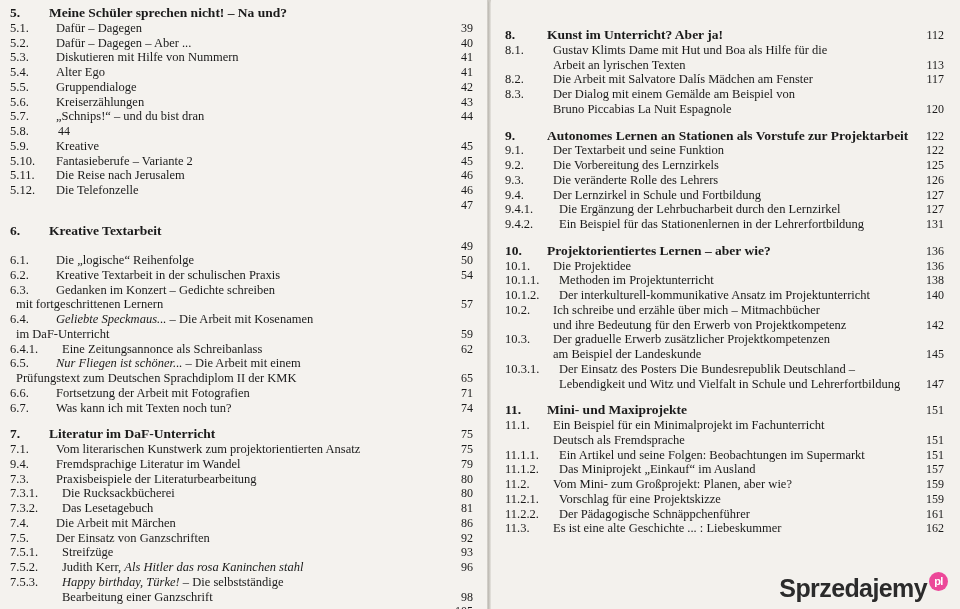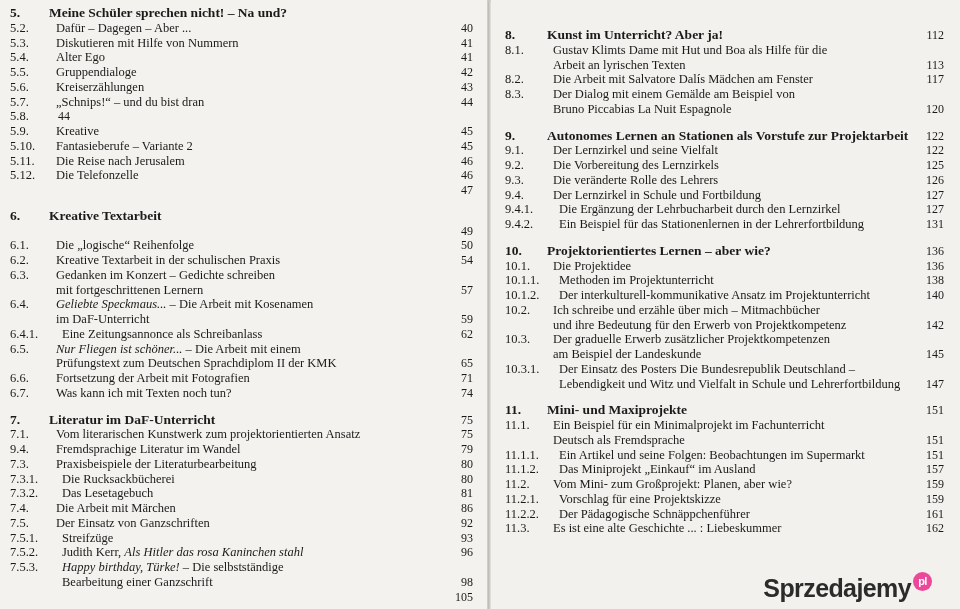--- a/index.html
+++ b/index.html
@@ -71,29 +71,29 @@
   .lvl-2 .num { width: 46px; }
   .left .lvl-h .num { width: 33px; }
   .left .lvl-1 .num { width: 40px; }
   .left .lvl-2 .num { width: 46px; }
   .right .lvl-h .num { width: 36px; }
   .right .lvl-1 .num { width: 42px; }
   .right .lvl-2 .num { width: 48px; }
   .indent-cont {
     padding-left: 0;
   }
-  .cont-left { margin-left: 40px; }
+  .cont-left { }
   .cont-left2 { margin-left: 46px; justify-content: center; }
   .cont-right { margin-left: 42px; }
   .cont-right2 { margin-left: 48px; }
   .block-gap { height: 11px; }
   
   .watermark {
     position: absolute;
-    right: 28px;
+    right: 12px;
     bottom: 6px;
     font-family: "Liberation Sans", sans-serif;
     font-weight: bold;
     font-size: 25px;
     color: #2b2b2b;
     letter-spacing: -0.6px;
     display: flex;
     align-items: center;
   }
   .wm-badge {
@@ -124,20 +124,25 @@
 <div class="page">
   <div class="page-edge-top"></div>
 
   <div class="col col-left left" id="left-col">
       <div class="entry lvl-h">
         <span class="num">5.</span>
         <span class="txt">Meine Schüler sprechen nicht! – Na und?</span>
         <span class="pg"></span>
       </div>
       <div class="entry lvl-1">
+        <span class="num">5.1.</span>
+        <span class="txt">Dafür – Dagegen</span>
+        <span class="pg">39</span>
+      </div>
+      <div class="entry lvl-1">
         <span class="num">5.2.</span>
         <span class="txt">Dafür – Dagegen – Aber ...</span>
         <span class="pg">40</span>
       </div>
       <div class="entry lvl-1">
         <span class="num">5.3.</span>
         <span class="txt">Diskutieren mit Hilfe von Nummern</span>
         <span class="pg">41</span>
       </div>
       <div class="entry lvl-1">
@@ -349,21 +354,21 @@
         <span class="pg">120</span>
       </div>
       <div class="block-gap"></div>
       <div class="entry lvl-h">
         <span class="num">9.</span>
         <span class="txt">Autonomes Lernen an Stationen als Vorstufe zur Projektarbeit</span>
         <span class="pg">122</span>
       </div>
       <div class="entry lvl-1">
         <span class="num">9.1.</span>
-        <span class="txt">Der Lernzirkel und seine Vielfalt</span>
+        <span class="txt">Der Textarbeit und seine Funktion</span>
         <span class="pg">122</span>
       </div>
       <div class="entry lvl-1">
         <span class="num">9.2.</span>
         <span class="txt">Die Vorbereitung des Lernzirkels</span>
         <span class="pg">125</span>
       </div>
       <div class="entry lvl-1">
         <span class="num">9.3.</span>
         <span class="txt">Die veränderte Rolle des Lehrers</span>

